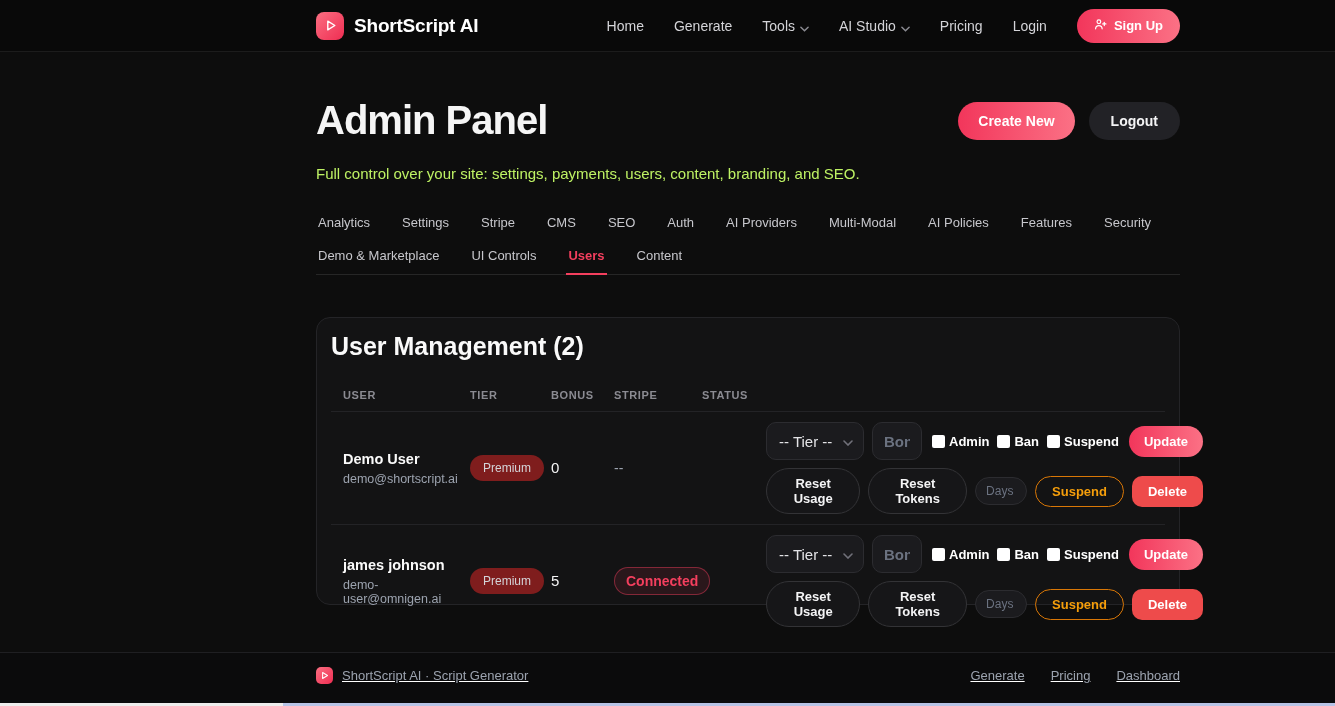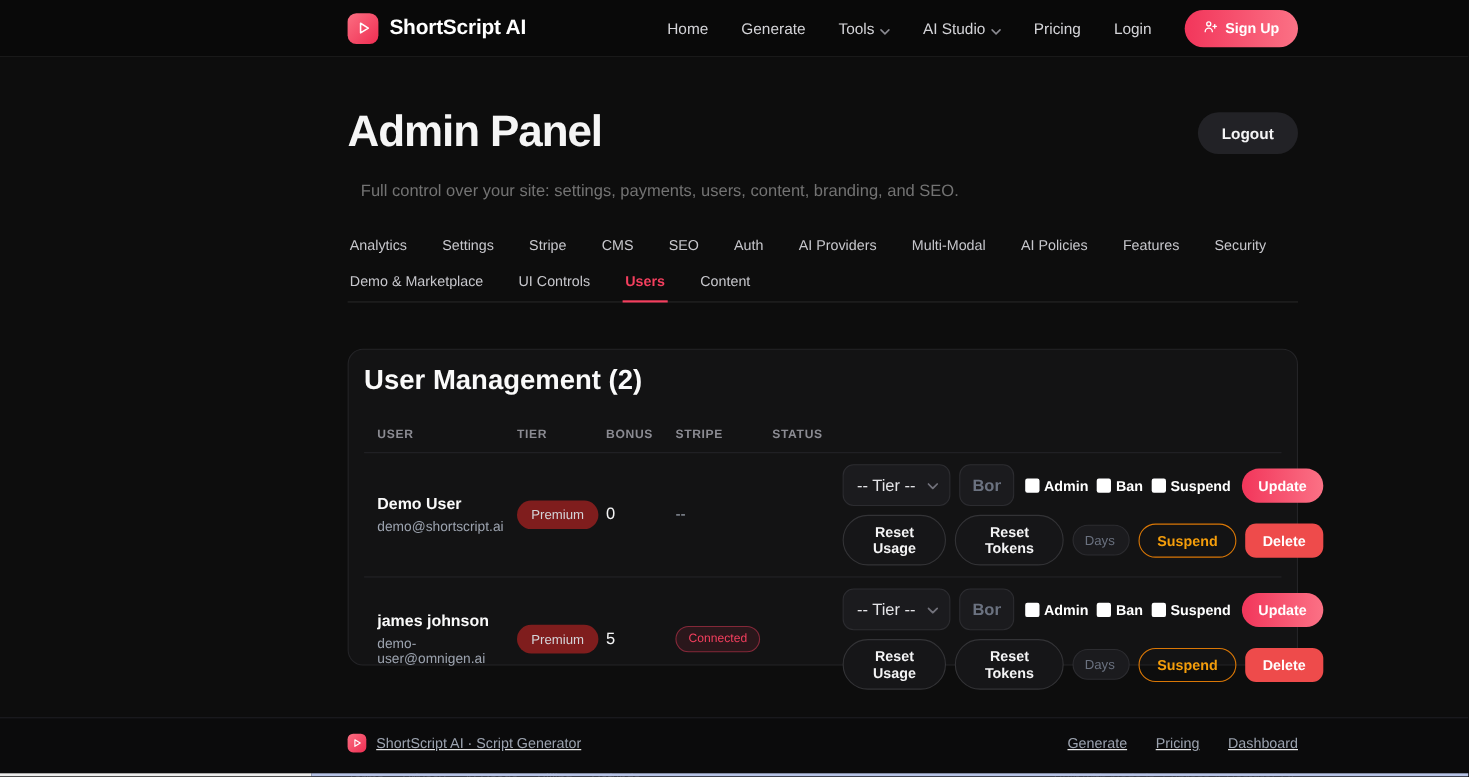--- a/index.html
+++ b/index.html
@@ -41,21 +41,21 @@
   .hero-actions { display:flex; gap:14px; }
   .btn-create {
     background:linear-gradient(90deg,#f2365b,#fb7185);
     border:none; border-radius:999px; padding:11px 20px;
     color:#fff; font-size:14px; font-weight:700; cursor:pointer; font-family:inherit;
   }
   .btn-logout {
     background:#222226; border:none; border-radius:999px; padding:11px 22px;
     color:#f4f4f5; font-size:14px; font-weight:700; cursor:pointer; font-family:inherit;
   }
-  .page-subtitle { margin-top:22px; font-size:15px; color:#737373;margin-left:12px; }
+  .page-subtitle { margin-top:22px; font-size:15px; color:#bef264; }
 
   
   .tabs { margin-top:26px; display:flex; flex-wrap:wrap; column-gap:28px; border-bottom:1px solid #262626; }
   .tab { font-size:13px; color:#c7c7cc; padding:7px 2px 10px 2px; cursor:pointer; white-space:nowrap; border-bottom:2px solid transparent; margin-bottom:-1px; }
   .tab.active { color:#f43f5e; font-weight:600; border-bottom:2px solid #f43f5e; }
 
   
   .card {
     margin-top:42px; background:#131314; border:1px solid #242427;
     border-radius:14px; padding:14px; height:288px;
@@ -75,21 +75,21 @@
   .td { padding:13px 12px; }
   .user-name { font-size:14.5px; font-weight:700; color:#fafafa; }
   .user-email { font-size:12.5px; color:#9ca3af; margin-top:5px; }
   .badge-tier {
     display:inline-block; background:#7f1d1d; color:#d4d4d8;
     font-size:12px; padding:6px 13px; border-radius:999px;
   }
   .bonus-val { font-size:15px; color:#f4f4f5; }
   .stripe-dash { font-size:14px; color:#9ca3af; }
   .badge-connected {
-    display:inline-block; font-size:11px; font-weight:400; color:#f43f5e;
+    display:inline-block; font-size:14px; font-weight:700; color:#f43f5e;
     background:rgba(244,63,94,0.10); border:1px solid rgba(244,63,94,0.45);
     padding:5px 11px; border-radius:999px;
   }
 
   
   .actions { display:flex; flex-direction:column; gap:8px; padding:10px 12px; }
   .actions-line { display:flex; align-items:center; gap:8px; }
   .tier-select {
     display:flex; align-items:center; justify-content:space-between;
     width:98px; height:38px; background:#1b1b1e; border:1px solid #2c2c30;
@@ -196,20 +196,21 @@
       </button>
     </div>
   </div>
 </div>
 
 <div class="container">
   <div class="hero">
     <div class="hero-top">
       <div class="page-title">Admin Panel</div>
       <div class="hero-actions">
+        <button class="btn-create">Create New</button>
         <button class="btn-logout">Logout</button>
       </div>
     </div>
     <div class="page-subtitle">Full control over your site: settings, payments, users, content, branding, and SEO.</div>
   </div>
 
   <div class="tabs">
     <span class="tab">Analytics</span>
     <span class="tab">Settings</span>
     <span class="tab">Stripe</span>

